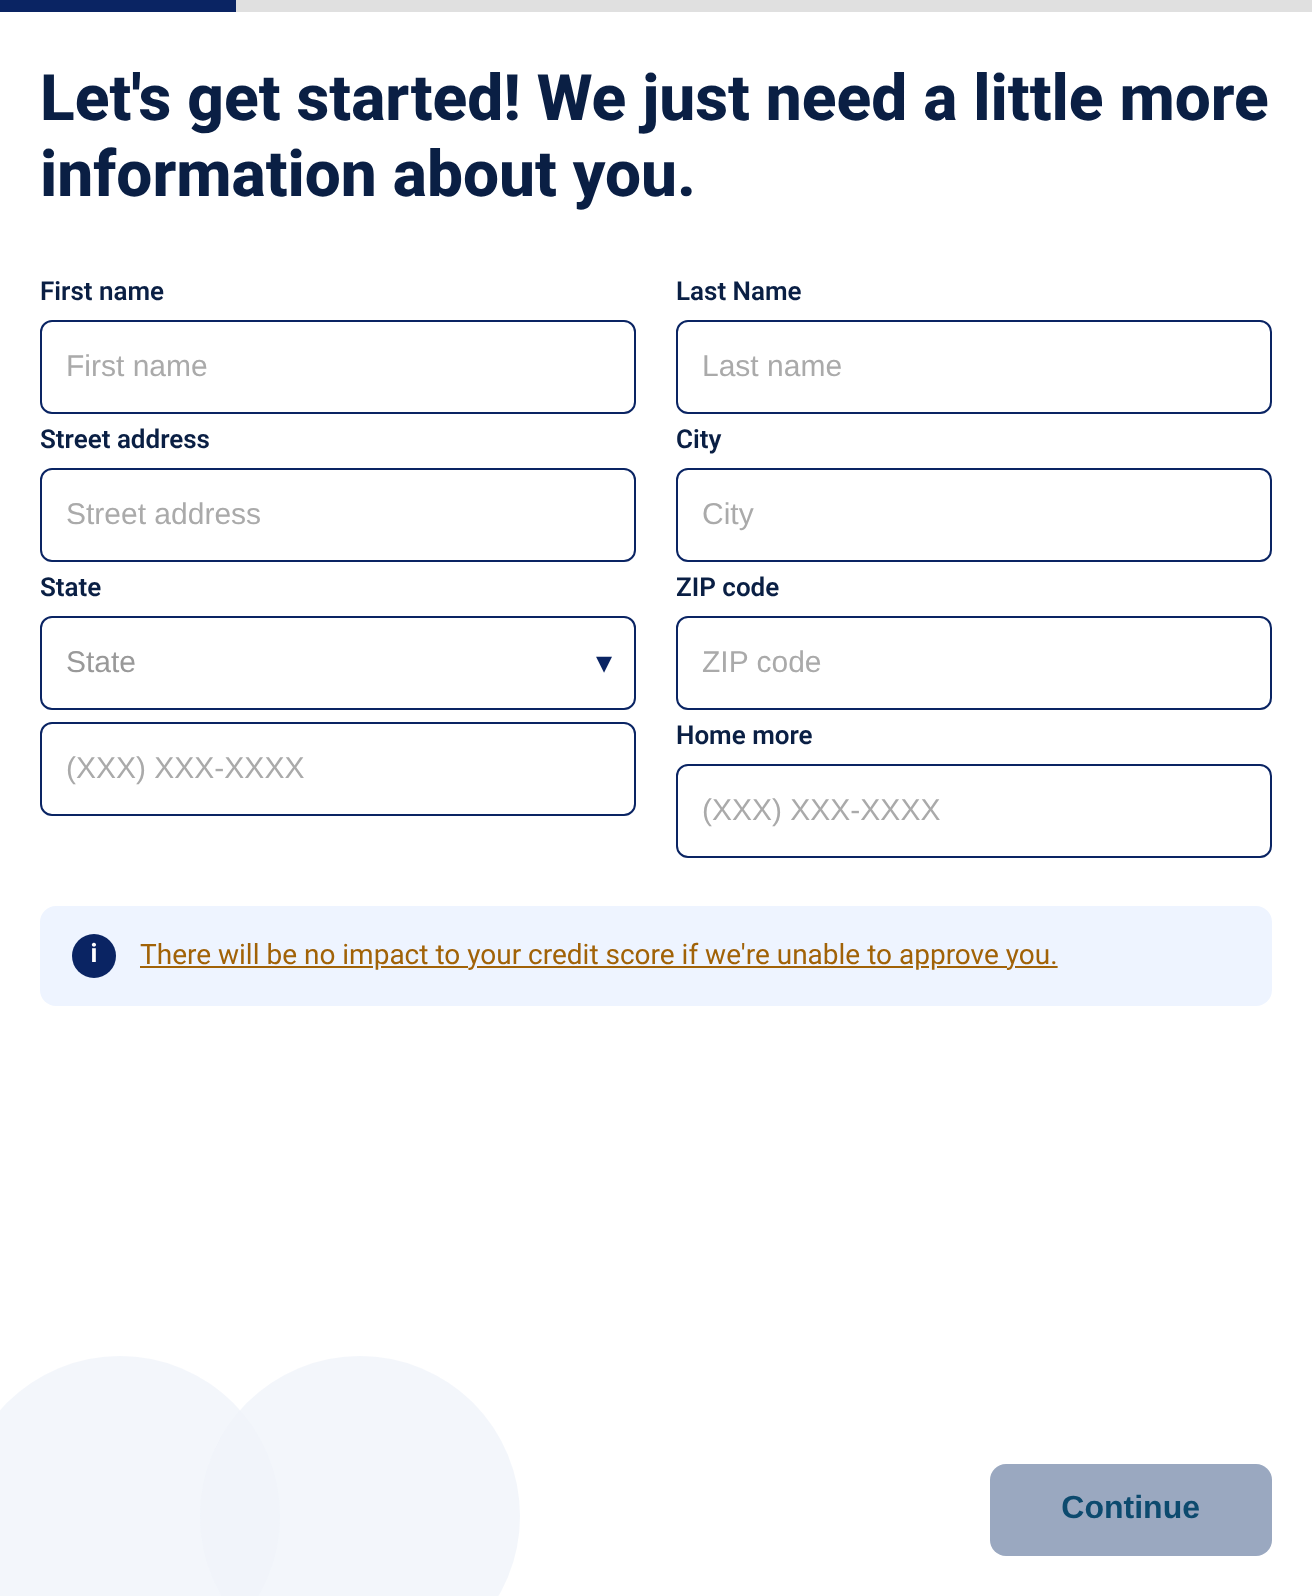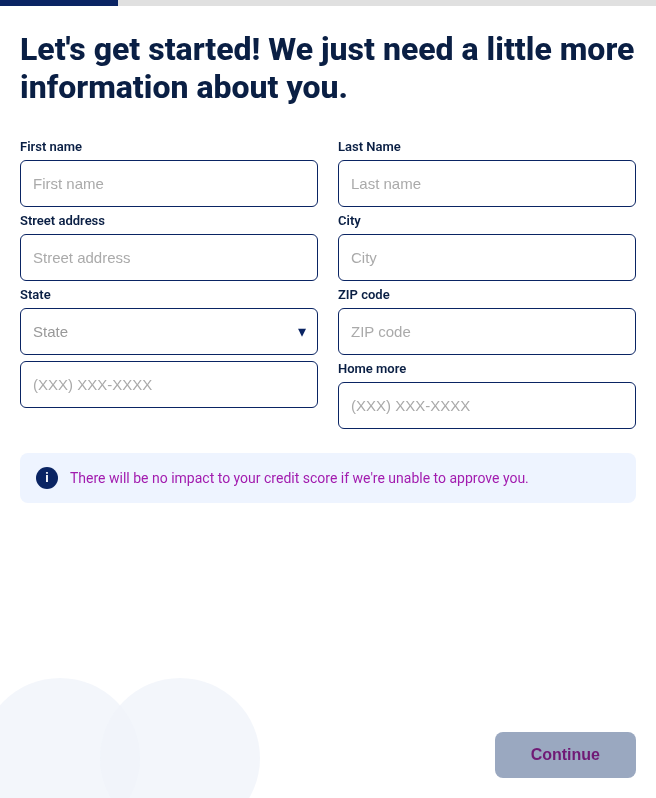--- a/index.html
+++ b/index.html
@@ -127,21 +127,22 @@
       align-items: center;
       justify-content: center;
       flex-shrink: 0;
       color: white;
       font-size: 13px;
       font-weight: 700;
     }
 
     .info-text {
       font-size: 14px;
-      color: #a21caf;
+      color: #a16207;
+      text-decoration: underline;
     }
 
     .decorative-circles {
       position: fixed;
       bottom: 0;
       left: 0;
       width: 300px;
       height: 120px;
       pointer-events: none;
     }
@@ -166,21 +167,21 @@
       border-radius: 50%;
       background: #f0f4fa;
       opacity: 0.8;
     }
 
     .continue-button {
       position: fixed;
       bottom: 20px;
       right: 20px;
       background: #9aa8c0;
-      color: #701a75;
+      color: #0c4a6e;
       border: none;
       border-radius: 8px;
       padding: 14px 36px;
       font-size: 16px;
       font-weight: 600;
       cursor: pointer;
     }
   </style>
 </head>
 <body>

